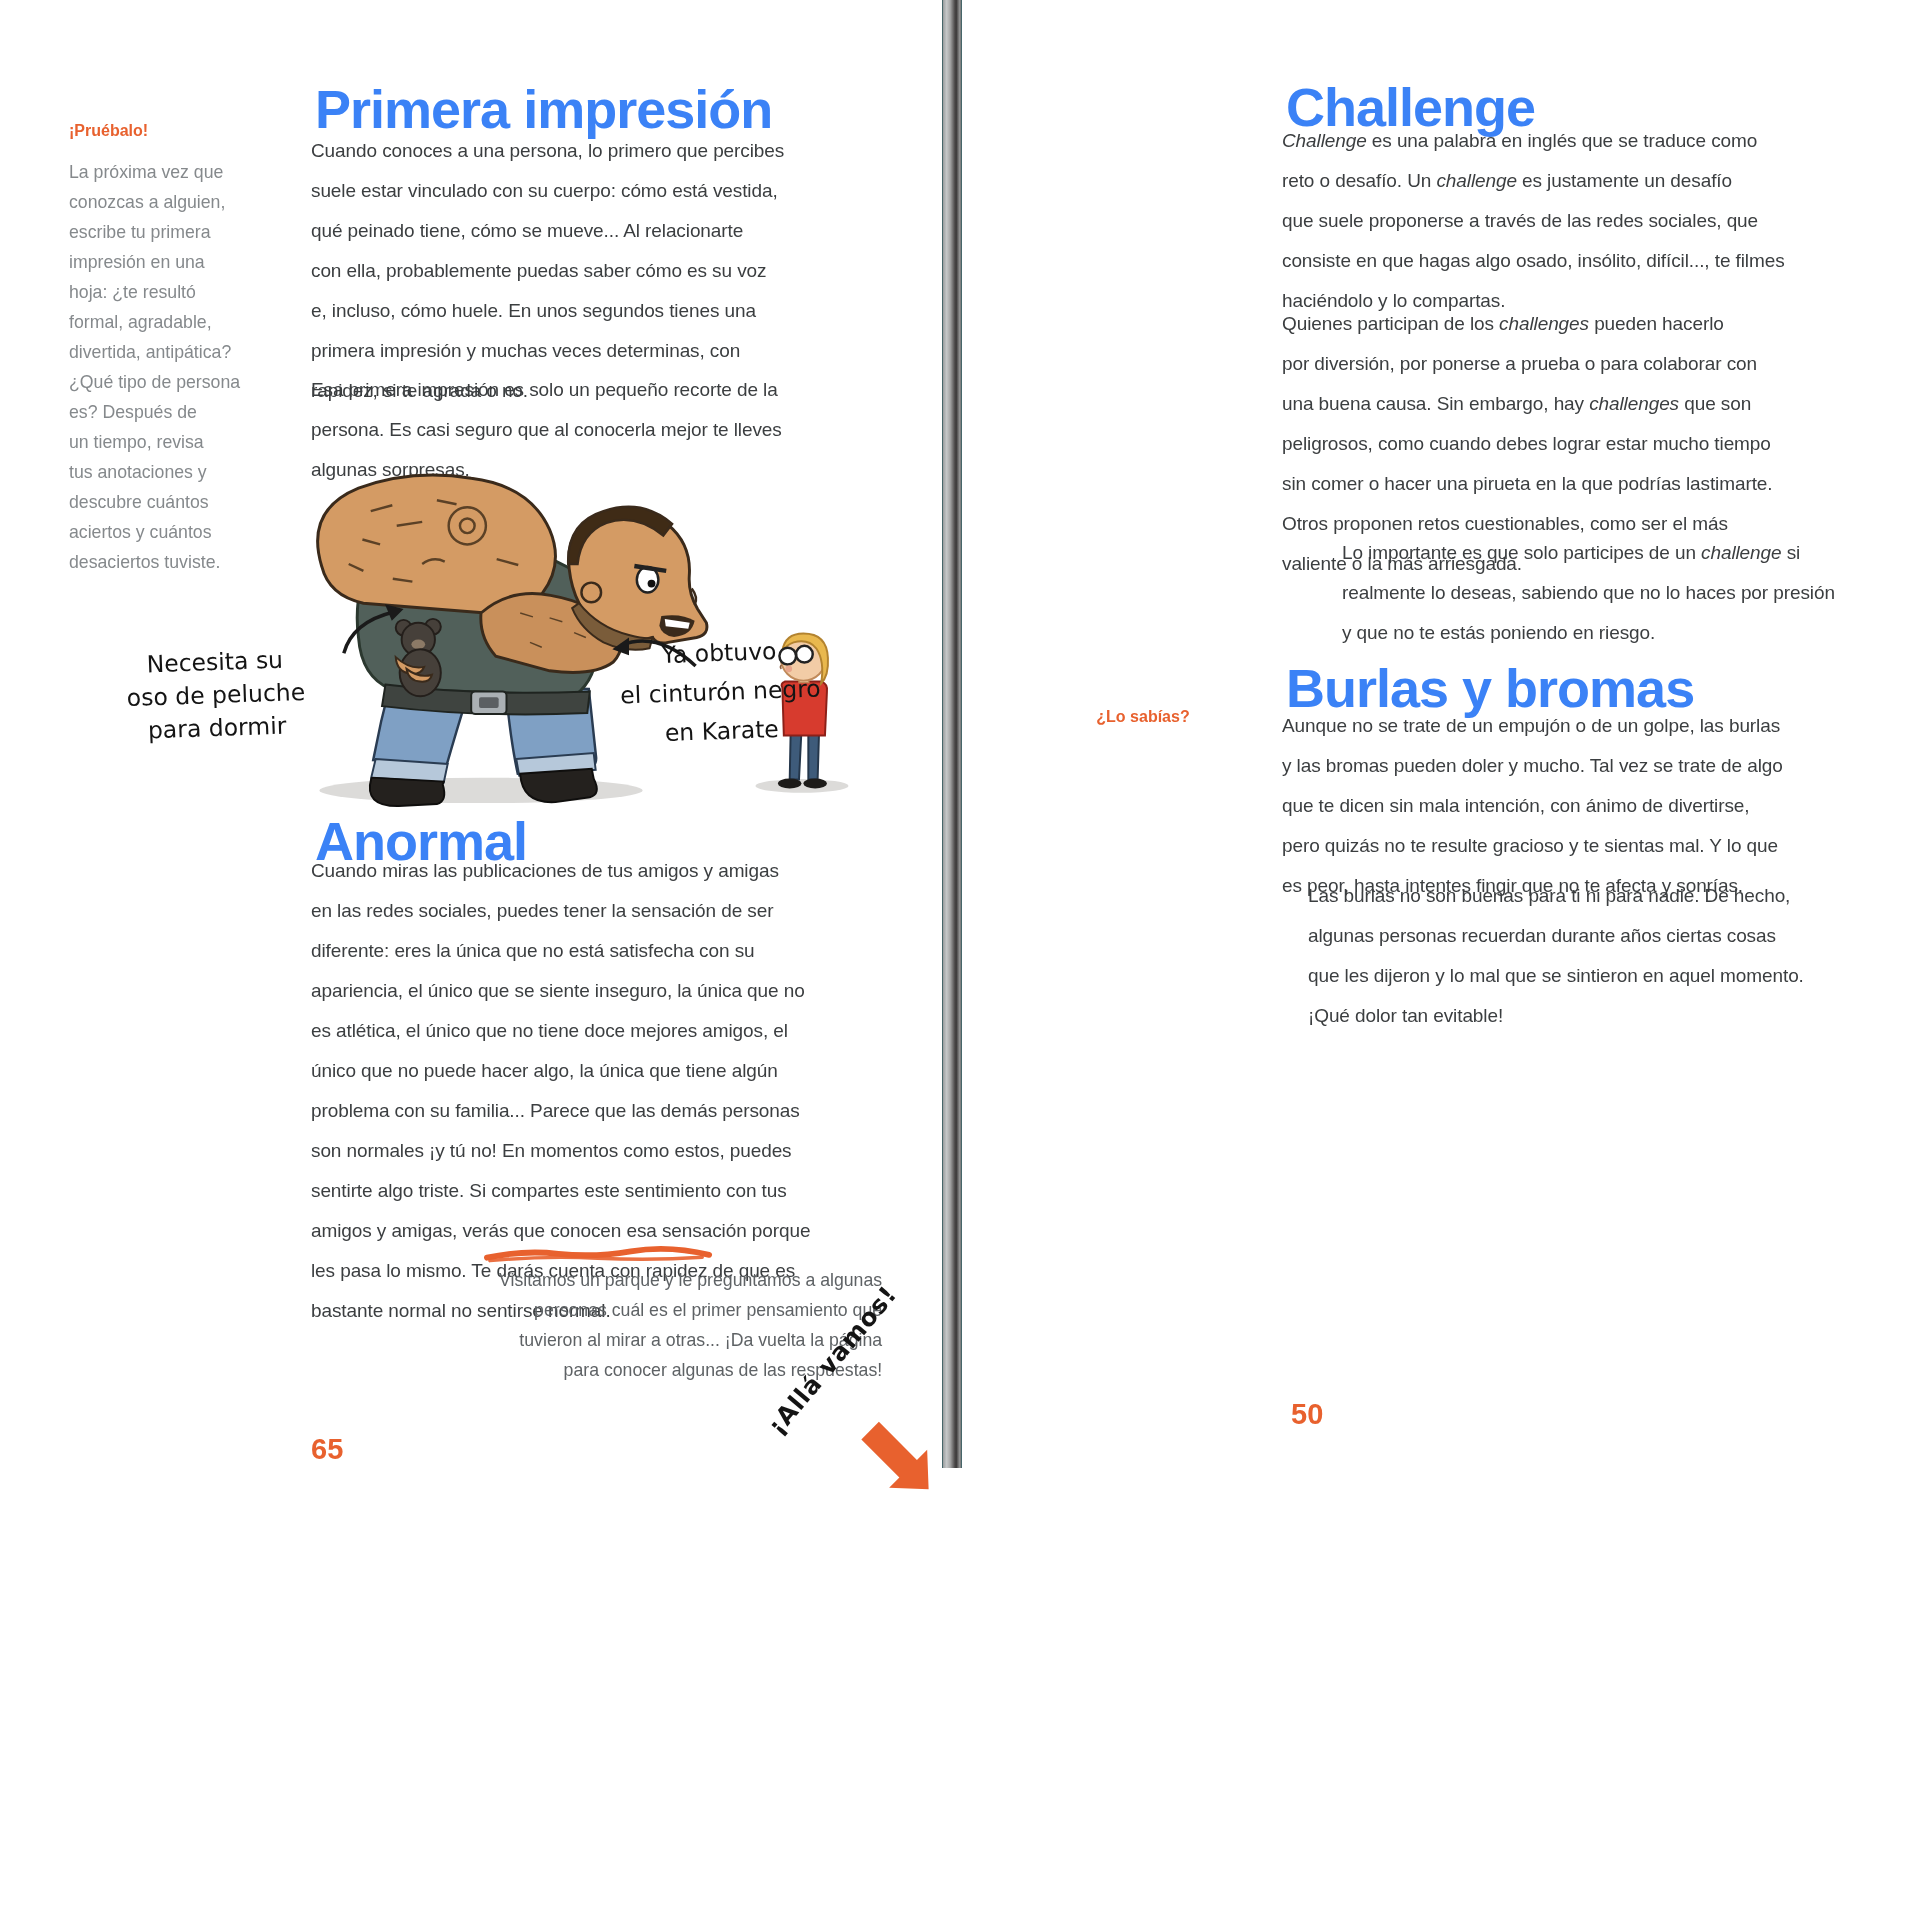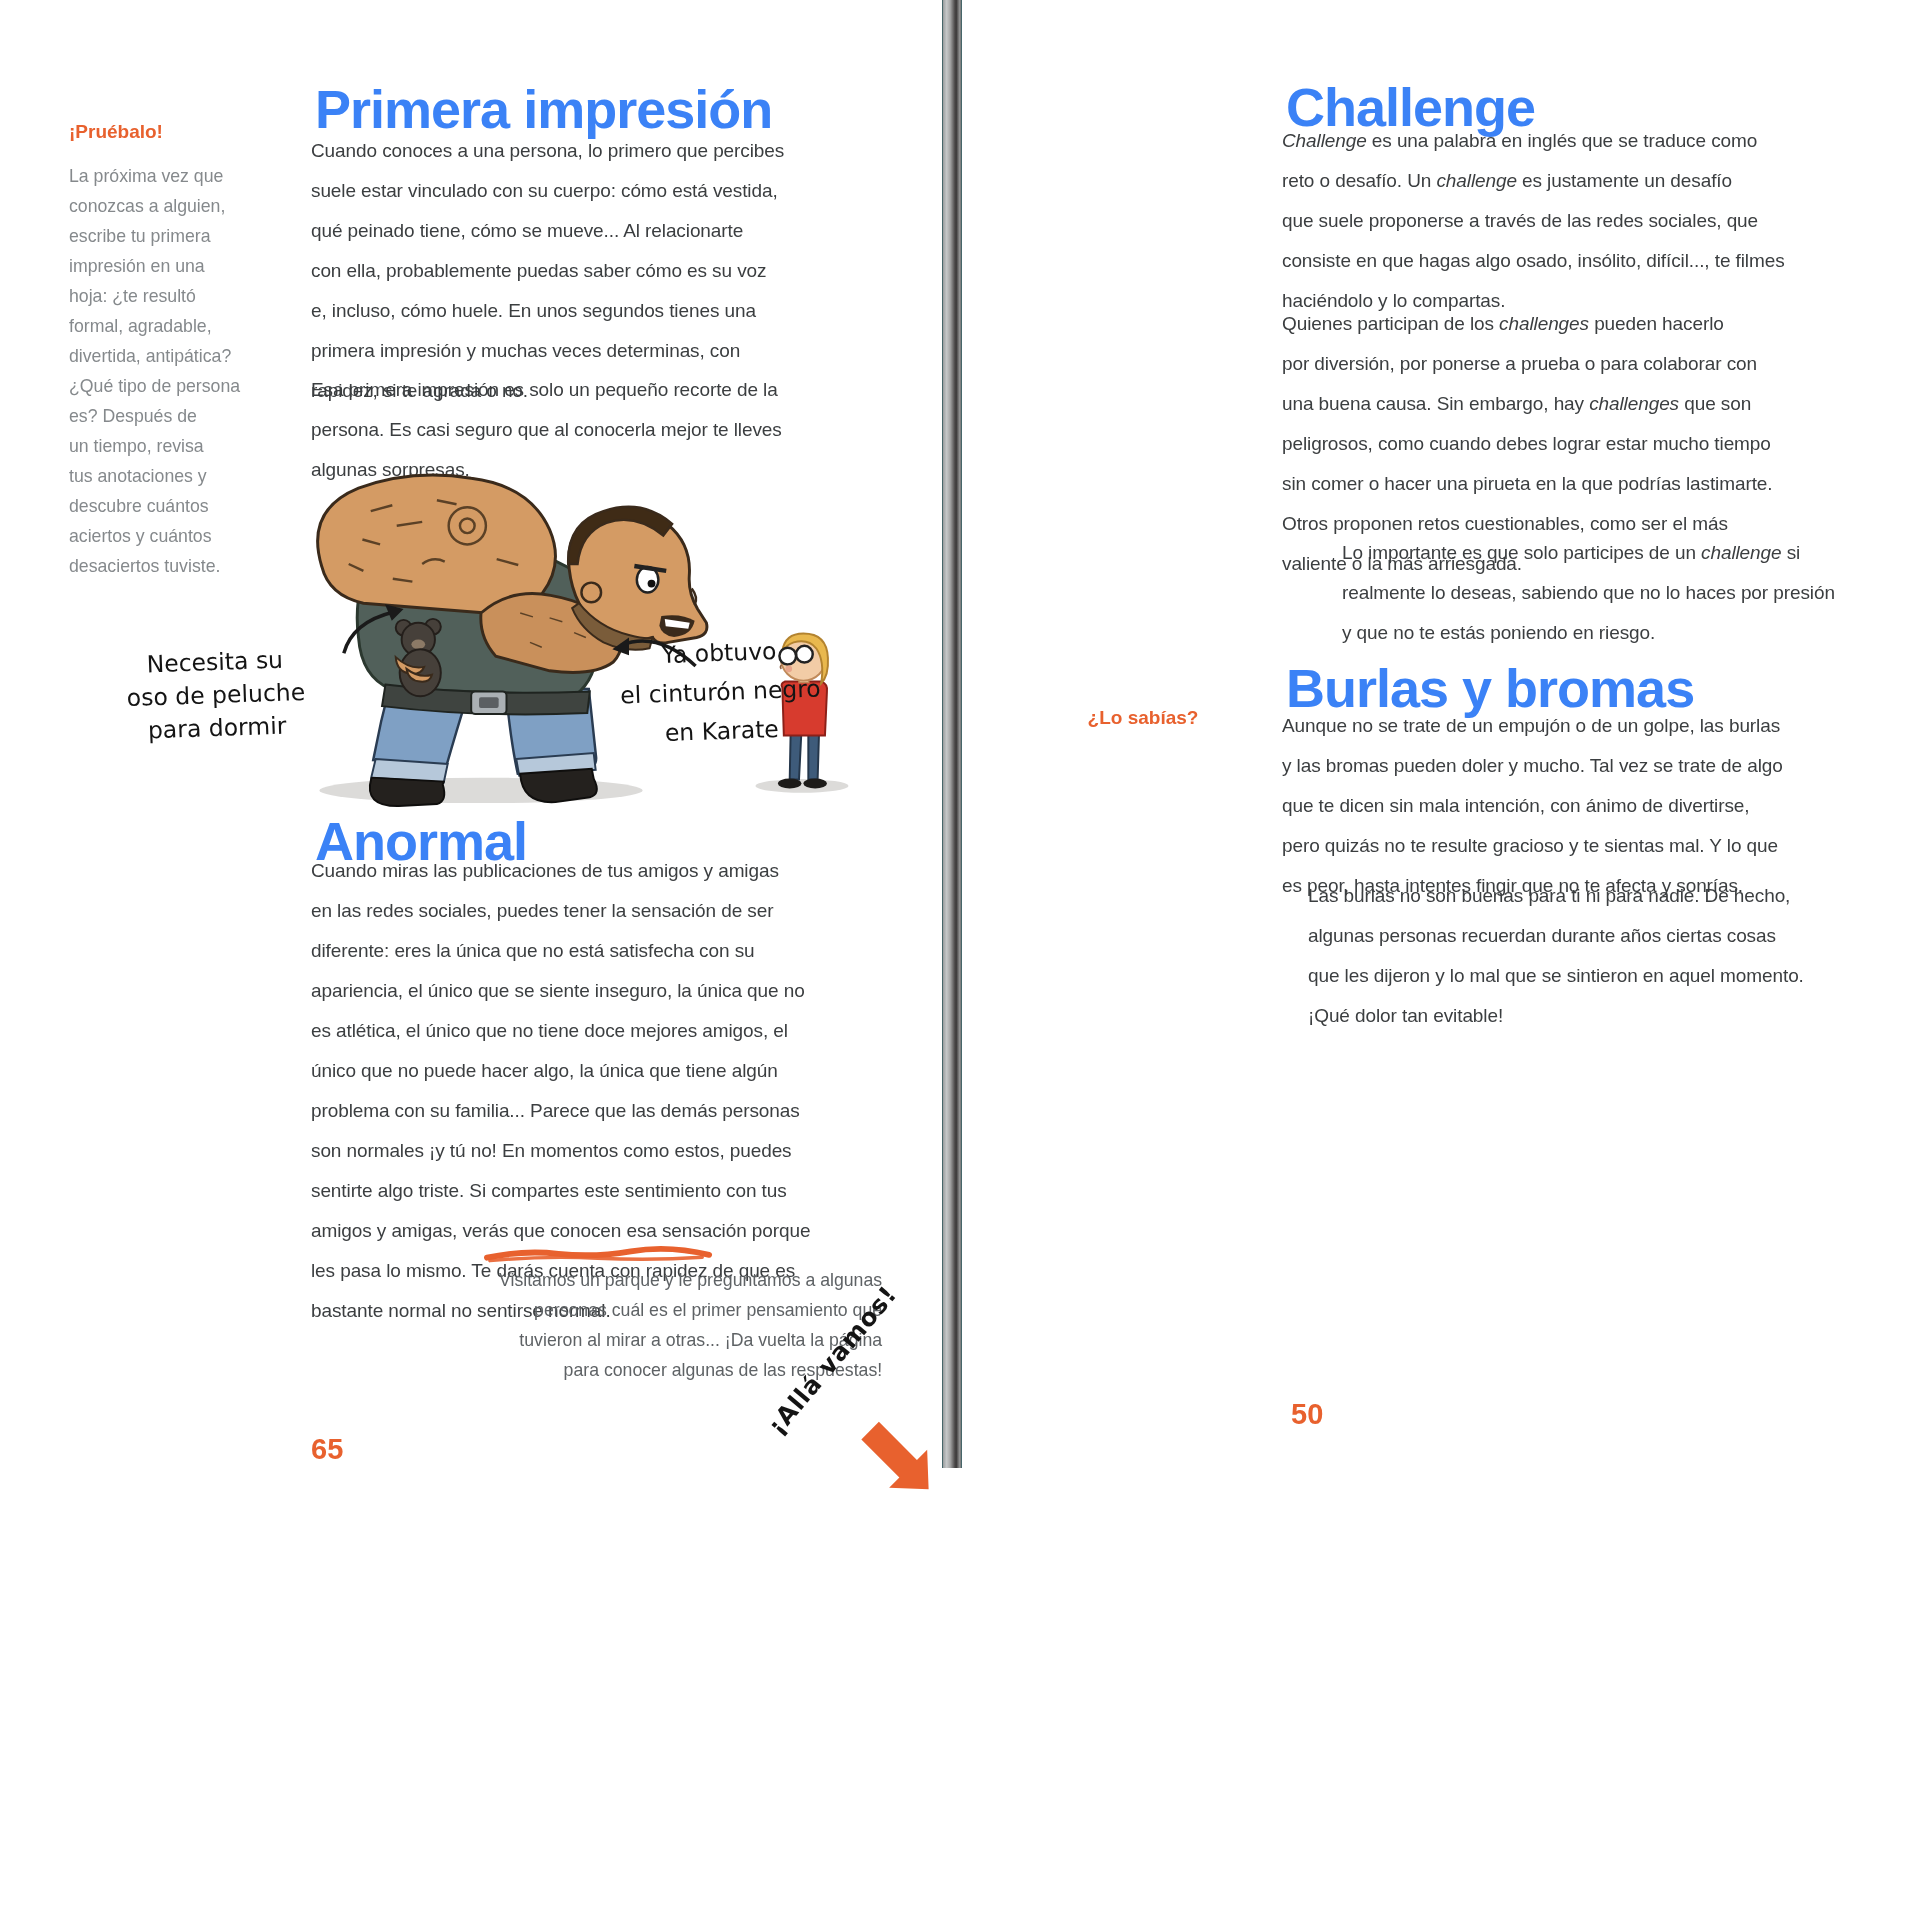--- a/index.html
+++ b/index.html
@@ -8,21 +8,21 @@
     font-family:"Liberation Sans", sans-serif;color:#3B3E40;
   }
   .abs{position:absolute;}
   h1.section-heading{
     margin:4px;font-size:54px;line-height:1;font-weight:bold;color:#3b82f6;letter-spacing:-1px;
   }
   .body-par{
     margin:0;font-size:19px;line-height:40px;color:#3B3E40;letter-spacing:-0.1px;white-space:nowrap;
   }
   .sidebar-heading{
-    margin:0;font-size:19px;line-height:1.1;font-weight:bold;color:#E8612E;
+    margin:0;font-size:16px;line-height:1.1;font-weight:bold;color:#E8612E;
   }
   .sidebar-body{
     margin:0;font-size:17.7px;line-height:30px;color:#85898C;white-space:nowrap;
   }
   .teaser-par{
     margin:0;font-size:17.7px;line-height:30px;color:#5E6265;white-space:nowrap;
   }
   .hand-caption{
     margin:0;font-family:"DejaVu Sans", sans-serif;font-size:23.5px;color:#141414;
     text-align:center;transform:rotate(-2deg);

